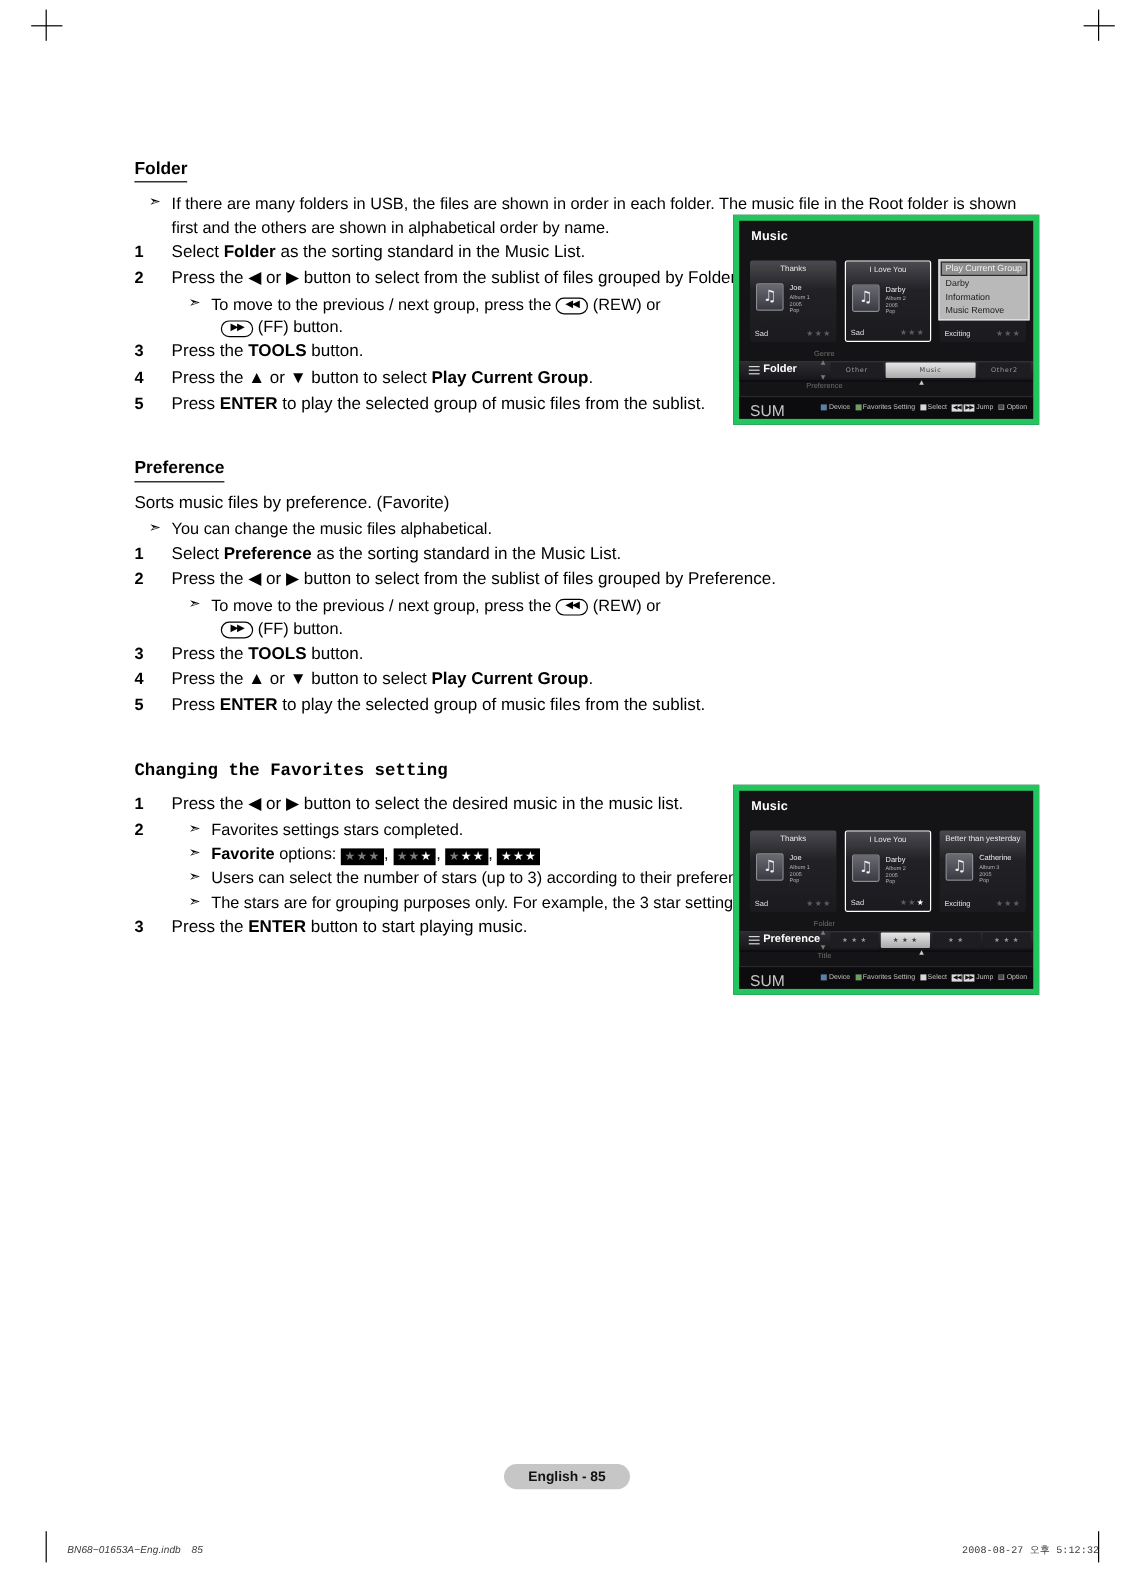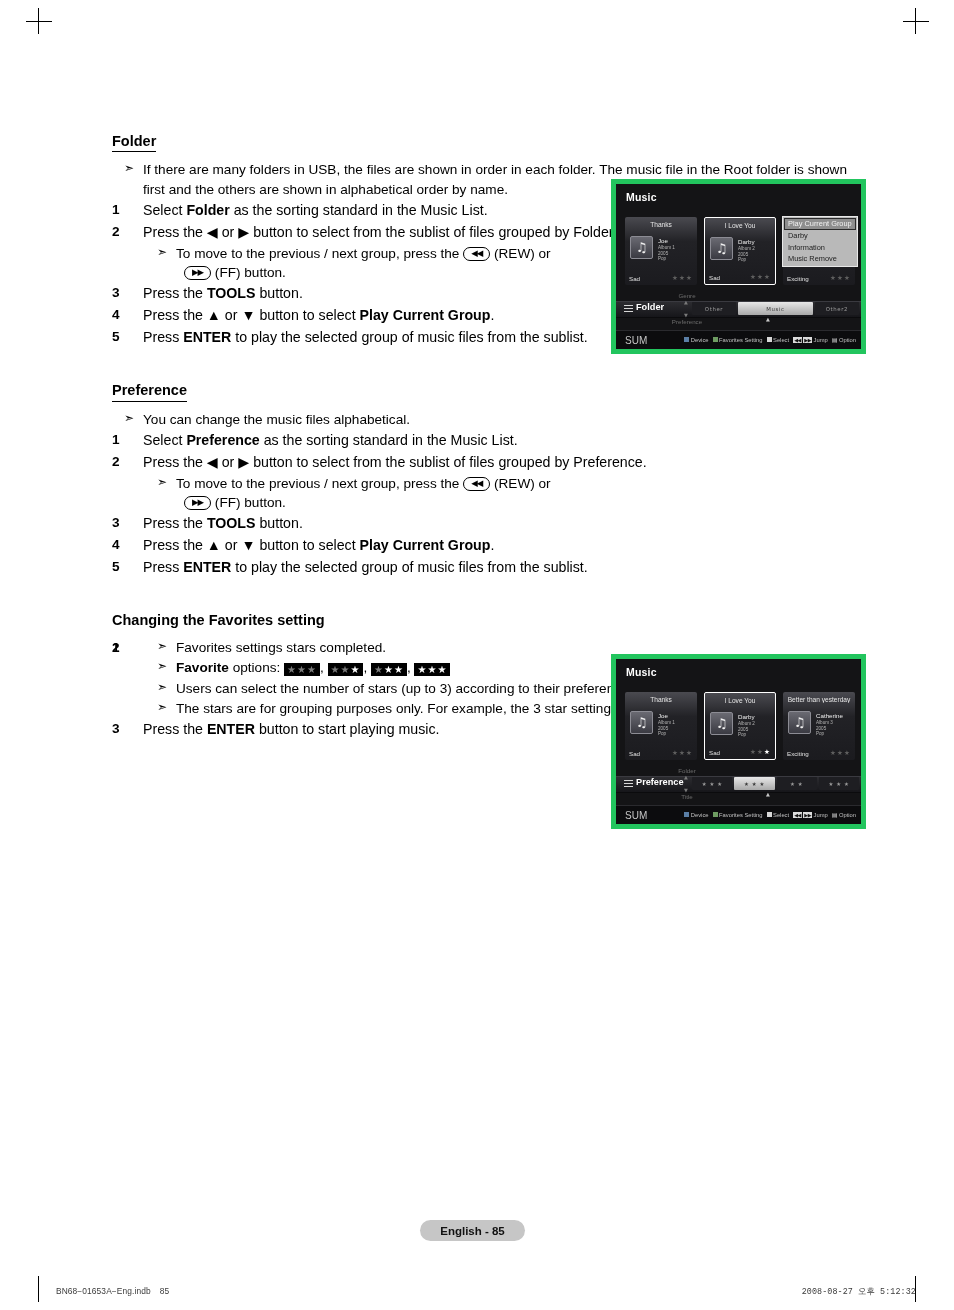--- a/index.html
+++ b/index.html
@@ -35,21 +35,21 @@
 
   .sec-title {
     font-size: 14.5px;
     font-weight: bold;
     border-bottom: 1.4px solid #000;
     display: inline-block;
     padding-bottom: 1px;
     margin: 0 0 7px 0;
     line-height: 1.2;
   }
-  .sec-title.plain { border-bottom: none; padding-bottom: 0; }
+  .sec-title.plain { border-bottom: none; padding-bottom: 0; font-family: Liberation Mono, monospace; }
 
   .lead {
     font-size: 14.2px;
     line-height: 1.42;
     margin: 0 0 2px 0;
   }
 
   
   .bullet {
     position: relative;
@@ -326,21 +326,21 @@
   .tvfoot {
     position: absolute;
     left: 0; right: 0; bottom: 0;
     height: 18px;
     background: #0c0c0e;
     border-top: 1px solid #2a2a2e;
   }
   .sum {
     position: absolute;
     left: 9px; top: 4px;
-    font-size: 10px;
+    font-size: 13px;
     color: #c6c6c6;
     text-align: right;
   }
   .legend {
     position: absolute;
     right: 5px; top: 5px;
     display: flex;
     align-items: center;
     gap: 4px;
     font-size: 5.8px;
@@ -380,21 +380,21 @@
     color: #111;
   }
   .printline {
     position: absolute;
     top: 1286px;
     font-size: 8.4px;
     color: #3b3b3b;
     font-family: "Liberation Sans", sans-serif;
     letter-spacing: 0.1px;
   }
-  .printline.left { left: 56px; }
+  .printline.left { left: 56px; font-style: italic; }
   .printline.right { right: 38px; font-family: Liberation Mono, monospace; }
   .printline .spc { display: inline-block; width: 9px; }
 </style>
 </head>
 <body>
 
 <div class="crop-mark cm-tl-v"></div>
 <div class="crop-mark cm-tl-h"></div>
 <div class="crop-mark cm-tr-v"></div>
 <div class="crop-mark cm-tr-h"></div>
@@ -442,20 +442,21 @@
     <div class="step">
       <span class="num">5</span>
       <span>Press </span><b>ENTER</b><span> to play the selected group of music files from the sublist.</span>
     </div>
   </div>
 
   <div class="gap-lg"></div>
 
   <div>
     <div class="sec-title">Preference</div>
+    <p class="lead">Sorts music files by preference. (Favorite)</p>
 
     <div class="bullet">
       <span class="arr">➣</span>
       <span>You can change the music files alphabetical.</span>
     </div>
 
     <div class="step">
       <span class="num">1</span>
       <span>Select </span><b>Preference</b><span> as the sorting standard in the Music List.</span>
     </div>
@@ -489,20 +490,21 @@
     </div>
   </div>
 
   <div class="gap-lg"></div>
 
   <div>
     <div class="sec-title plain">Changing the Favorites setting</div>
 
     <div class="step">
       <span class="num">1</span>
+      <span>Press the ◀ or ▶ button to select the desired music in the music list.</span>
     </div>
 
     <div class="step">
       <span class="num">2</span>
     </div>
 
     <div class="bullet indent">
       <span class="arr">➣</span>
       <span>Favorites settings stars completed.</span>
     </div>

